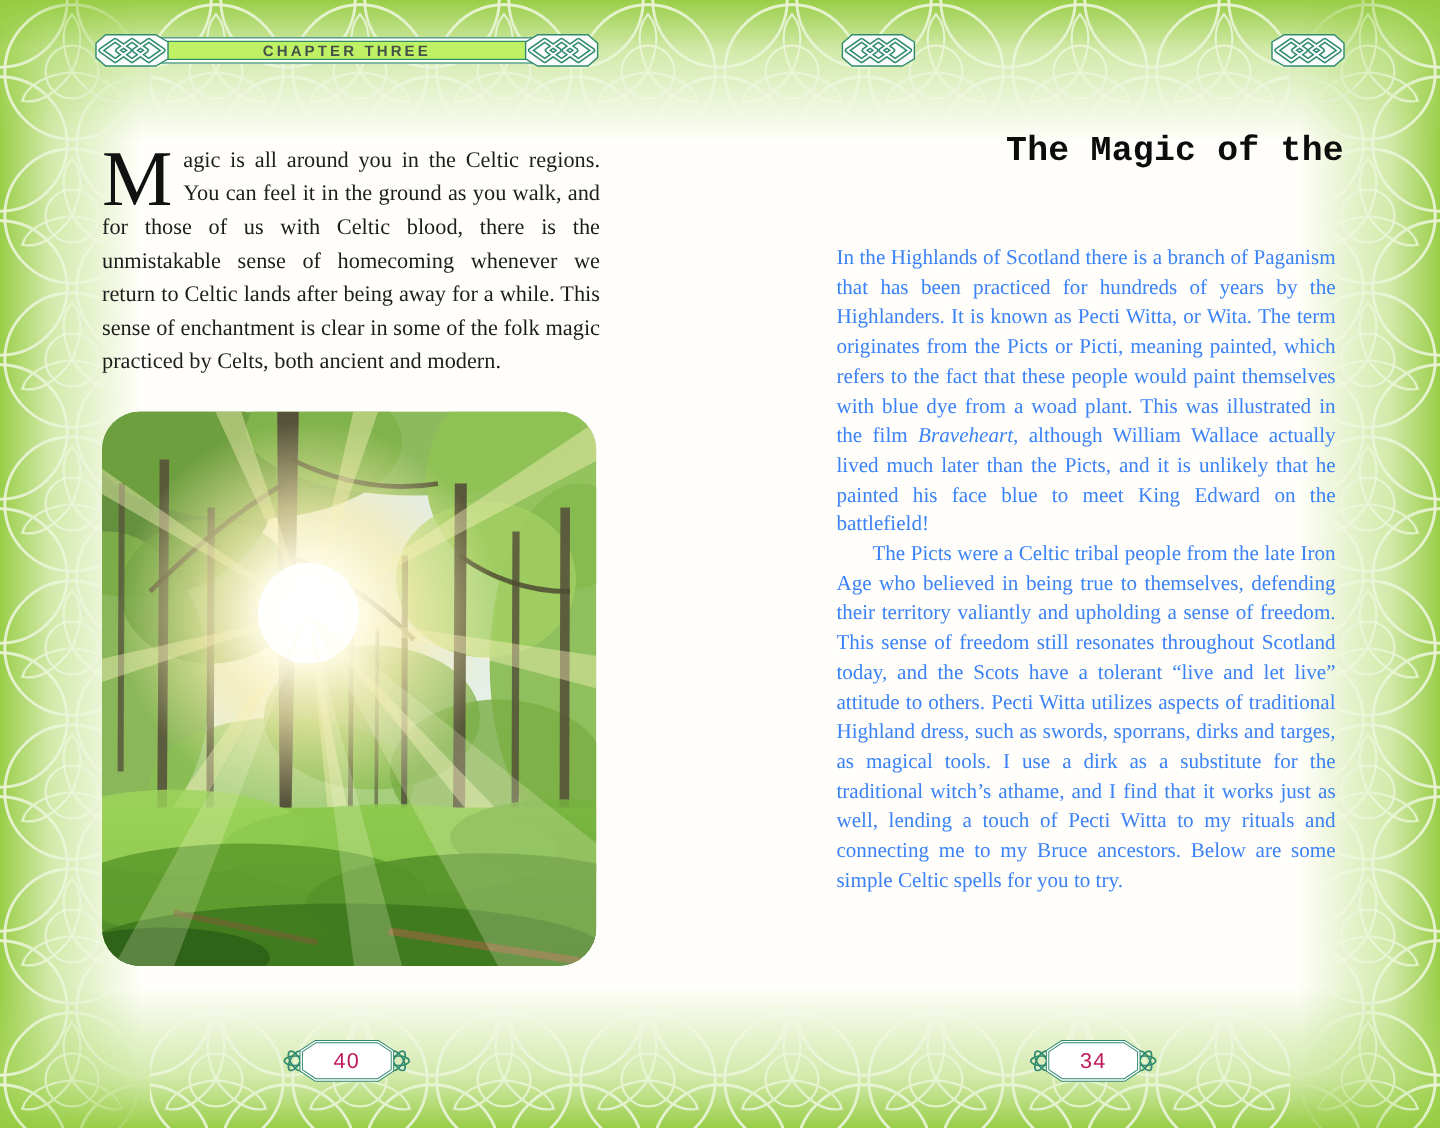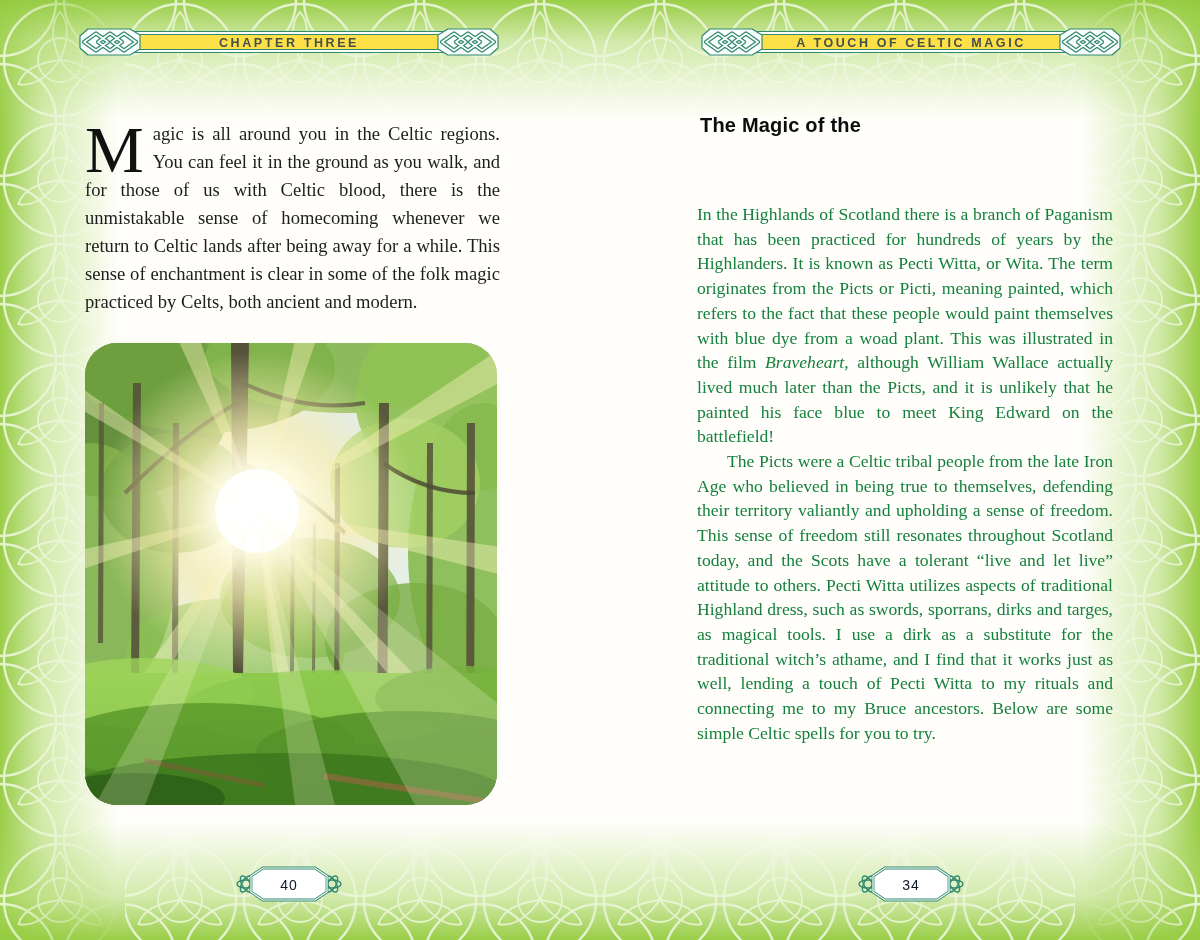--- a/index.html
+++ b/index.html
@@ -22,21 +22,21 @@
   .page{position:absolute;z-index:2;}
   #left-page{left:78px;top:0;width:422px;height:940px;}
   #right-page{left:700px;top:0;width:422px;height:940px;}
   
   .runhead{position:absolute;top:28px;left:0;right:0;height:28px;}
   .runhead .bar{
     position:absolute;left:22px;right:22px;top:3px;bottom:3px;
     border:1px solid #2f8a70;background:#fdfffd;
   }
   .runhead .bar-inner{
-    position:absolute;inset:2px;border:1px solid #2f8a70;background:#fde047;
+    position:absolute;inset:2px;border:1px solid #2f8a70;background:#bef264;
     display:flex;align-items:flex-start;justify-content:center;
   }
   .runhead .bar-label{
     font-family:"Liberation Sans", sans-serif;
     font-size:12.5px;font-weight:600;letter-spacing:2.6px;color:#44514b;
     white-space:nowrap;transform:translateY(.5px);
   }
   .knot{position:absolute;top:-1px;width:64px;height:30px;}
   .knot.kl{left:0;}
   .knot.kr{right:0;transform:scaleX(-1);}
@@ -49,37 +49,37 @@
     float:left;font-size:66px;line-height:52px;padding-top:4px;
     margin-right:9px;color:#111;
   }
   .photo{
     position:absolute;left:7px;top:343px;width:412px;height:462px;
     border-radius:32px;overflow:hidden;
   }
   .photo svg{display:block;width:100%;height:100%;}
   
   .section-title{
-    position:absolute;left:0;top:110px;width:420px;text-align:left;
-    font-family:Liberation Sans, sans-serif;font-weight:700;color:#0c0c0c;
-    font-size:20px;line-height:31px;letter-spacing:.2px;
+    position:absolute;left:0;top:110px;width:420px;text-align:right;
+    font-family:Liberation Mono, monospace;font-weight:700;color:#0c0c0c;
+    font-size:29px;line-height:31px;letter-spacing:.2px;
   }
   .bodycopy{
     position:absolute;left:-3px;top:202px;width:416px;
-    font-size:17.6px;line-height:24.7px;color:#15803d;text-align:justify;
+    font-size:17.6px;line-height:24.7px;color:#3b82f6;text-align:justify;
   }
   .bodycopy p{margin:0;}
   .bodycopy p + p{text-indent:30px;}
   .italic{font-style:italic;}
   
   .badge{position:absolute;left:50%;top:864px;transform:translateX(-50%);width:112px;height:40px;}
   .badge svg{position:absolute;inset:0;}
   .badge .num{
     position:absolute;inset:0;display:flex;align-items:center;justify-content:center;
-    font-family:"Liberation Sans", sans-serif;font-size:14px;letter-spacing:1px;color:#0f172a;
+    font-family:"Liberation Sans", sans-serif;font-size:18px;letter-spacing:1px;color:#be185d;
     padding-top:1px;
   }
 </style>
 </head>
 <body>
 
 <div class="frame-gradient"></div>
 
 <svg class="border-pattern" width="1200" height="940" aria-hidden="true">
   <defs>
@@ -278,25 +278,20 @@
         <path d="M30,4 H82 L94,12 V28 L82,36 H30 L18,28 V12 Z" stroke="#ffffff" stroke-width="1.2"></path>
       </g>
     </svg>
     <div class="num">40</div>
   </div>
 </div>
 
 <div class="page" id="right-page">
 
   <div class="runhead">
-    <div class="bar">
-      <div class="bar-inner">
-        <span class="bar-label">A TOUCH OF CELTIC MAGIC</span>
-      </div>
-    </div>
     <svg class="knot kl" viewBox="0 0 64 30" aria-hidden="true">
       <g fill="none" stroke="#2f8a70" stroke-linejoin="round">
         <path d="M10,2 H52 L62,8 V22 L52,28 H10 L2,21 V9 Z" stroke-width="1.2" fill="#fbfdfc"></path>
         <g stroke-width="4.2">
           <path d="M6,15 L18,6.5 L30,15 L18,23.5 Z"></path>
           <path d="M20,15 L32,6.5 L44,15 L32,23.5 Z"></path>
           <path d="M34,15 L46,6.5 L58,15 L46,23.5 Z"></path>
         </g>
         <g stroke="#ffffff" stroke-width="1.6">
           <path d="M6,15 L18,6.5 L30,15 L18,23.5 Z"></path>

